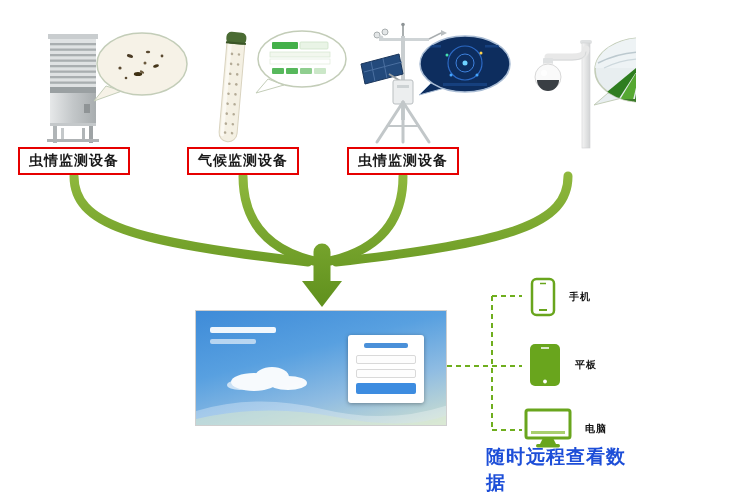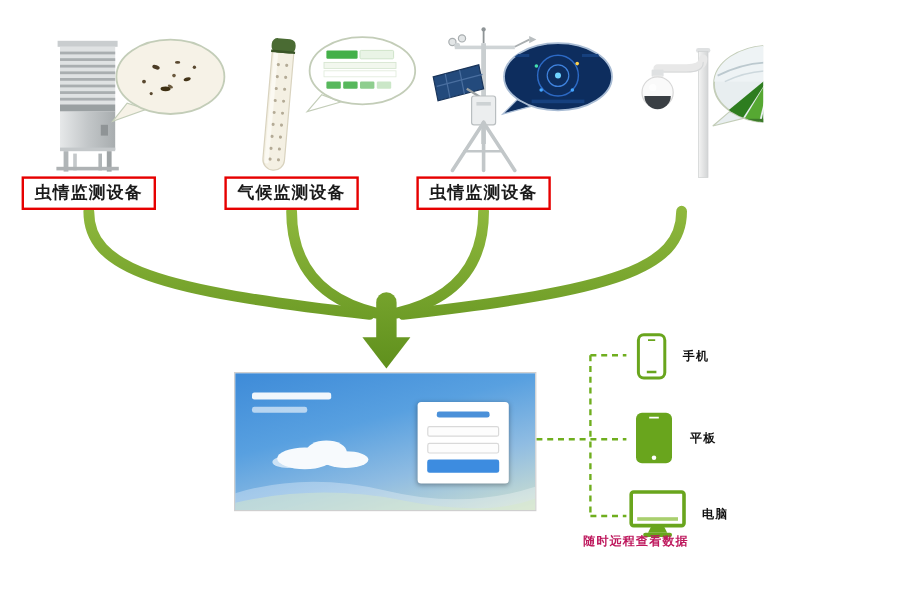--- a/index.html
+++ b/index.html
@@ -21,21 +21,21 @@
   .pbar { position:absolute; background:rgba(255,255,255,.92); border-radius:2px; }
   .login-card {
     position:absolute; left:152px; top:24px; width:76px; height:68px;
     background:#fff; border-radius:3px; box-shadow:0 1px 4px rgba(0,0,0,.35);
   }
   .lc-title { width:44px; height:5px; background:#4a90d9; border-radius:2px; margin:8px auto 7px; }
   .lc-input { height:9px; border:1px solid #d9d9d9; border-radius:2px; margin:0 8px 5px; background:#fdfdfd; }
   .lc-btn { height:11px; background:#3d8ce0; border-radius:2px; margin:3px 8px 0; }
   .client-row { position:absolute; display:flex; align-items:center; gap:13px; z-index:4; }
   .client-label { font-size:10px; font-weight:bold; color:#111; letter-spacing:1px; }
-  .footer-note { position:absolute; left:486px; top:444px; font-size:10px; font-weight:bold; color:#be185d; letter-spacing:1px; z-index:4; }
+  .footer-note { position:absolute; left:486px; top:444px; font-size:19px; font-weight:bold; color:#1d4ed8; letter-spacing:1px; z-index:4; }
 </style>
 </head>
 <body>
 
 <div class="canvas">
 
   <svg class="overlay" width="750" height="500" viewBox="0 0 750 500">
     <defs>
       <linearGradient id="gr" x1="0" y1="170" x2="0" y2="310" gradientUnits="userSpaceOnUse">
         <stop offset="0" stop-color="#90b93e"></stop>

